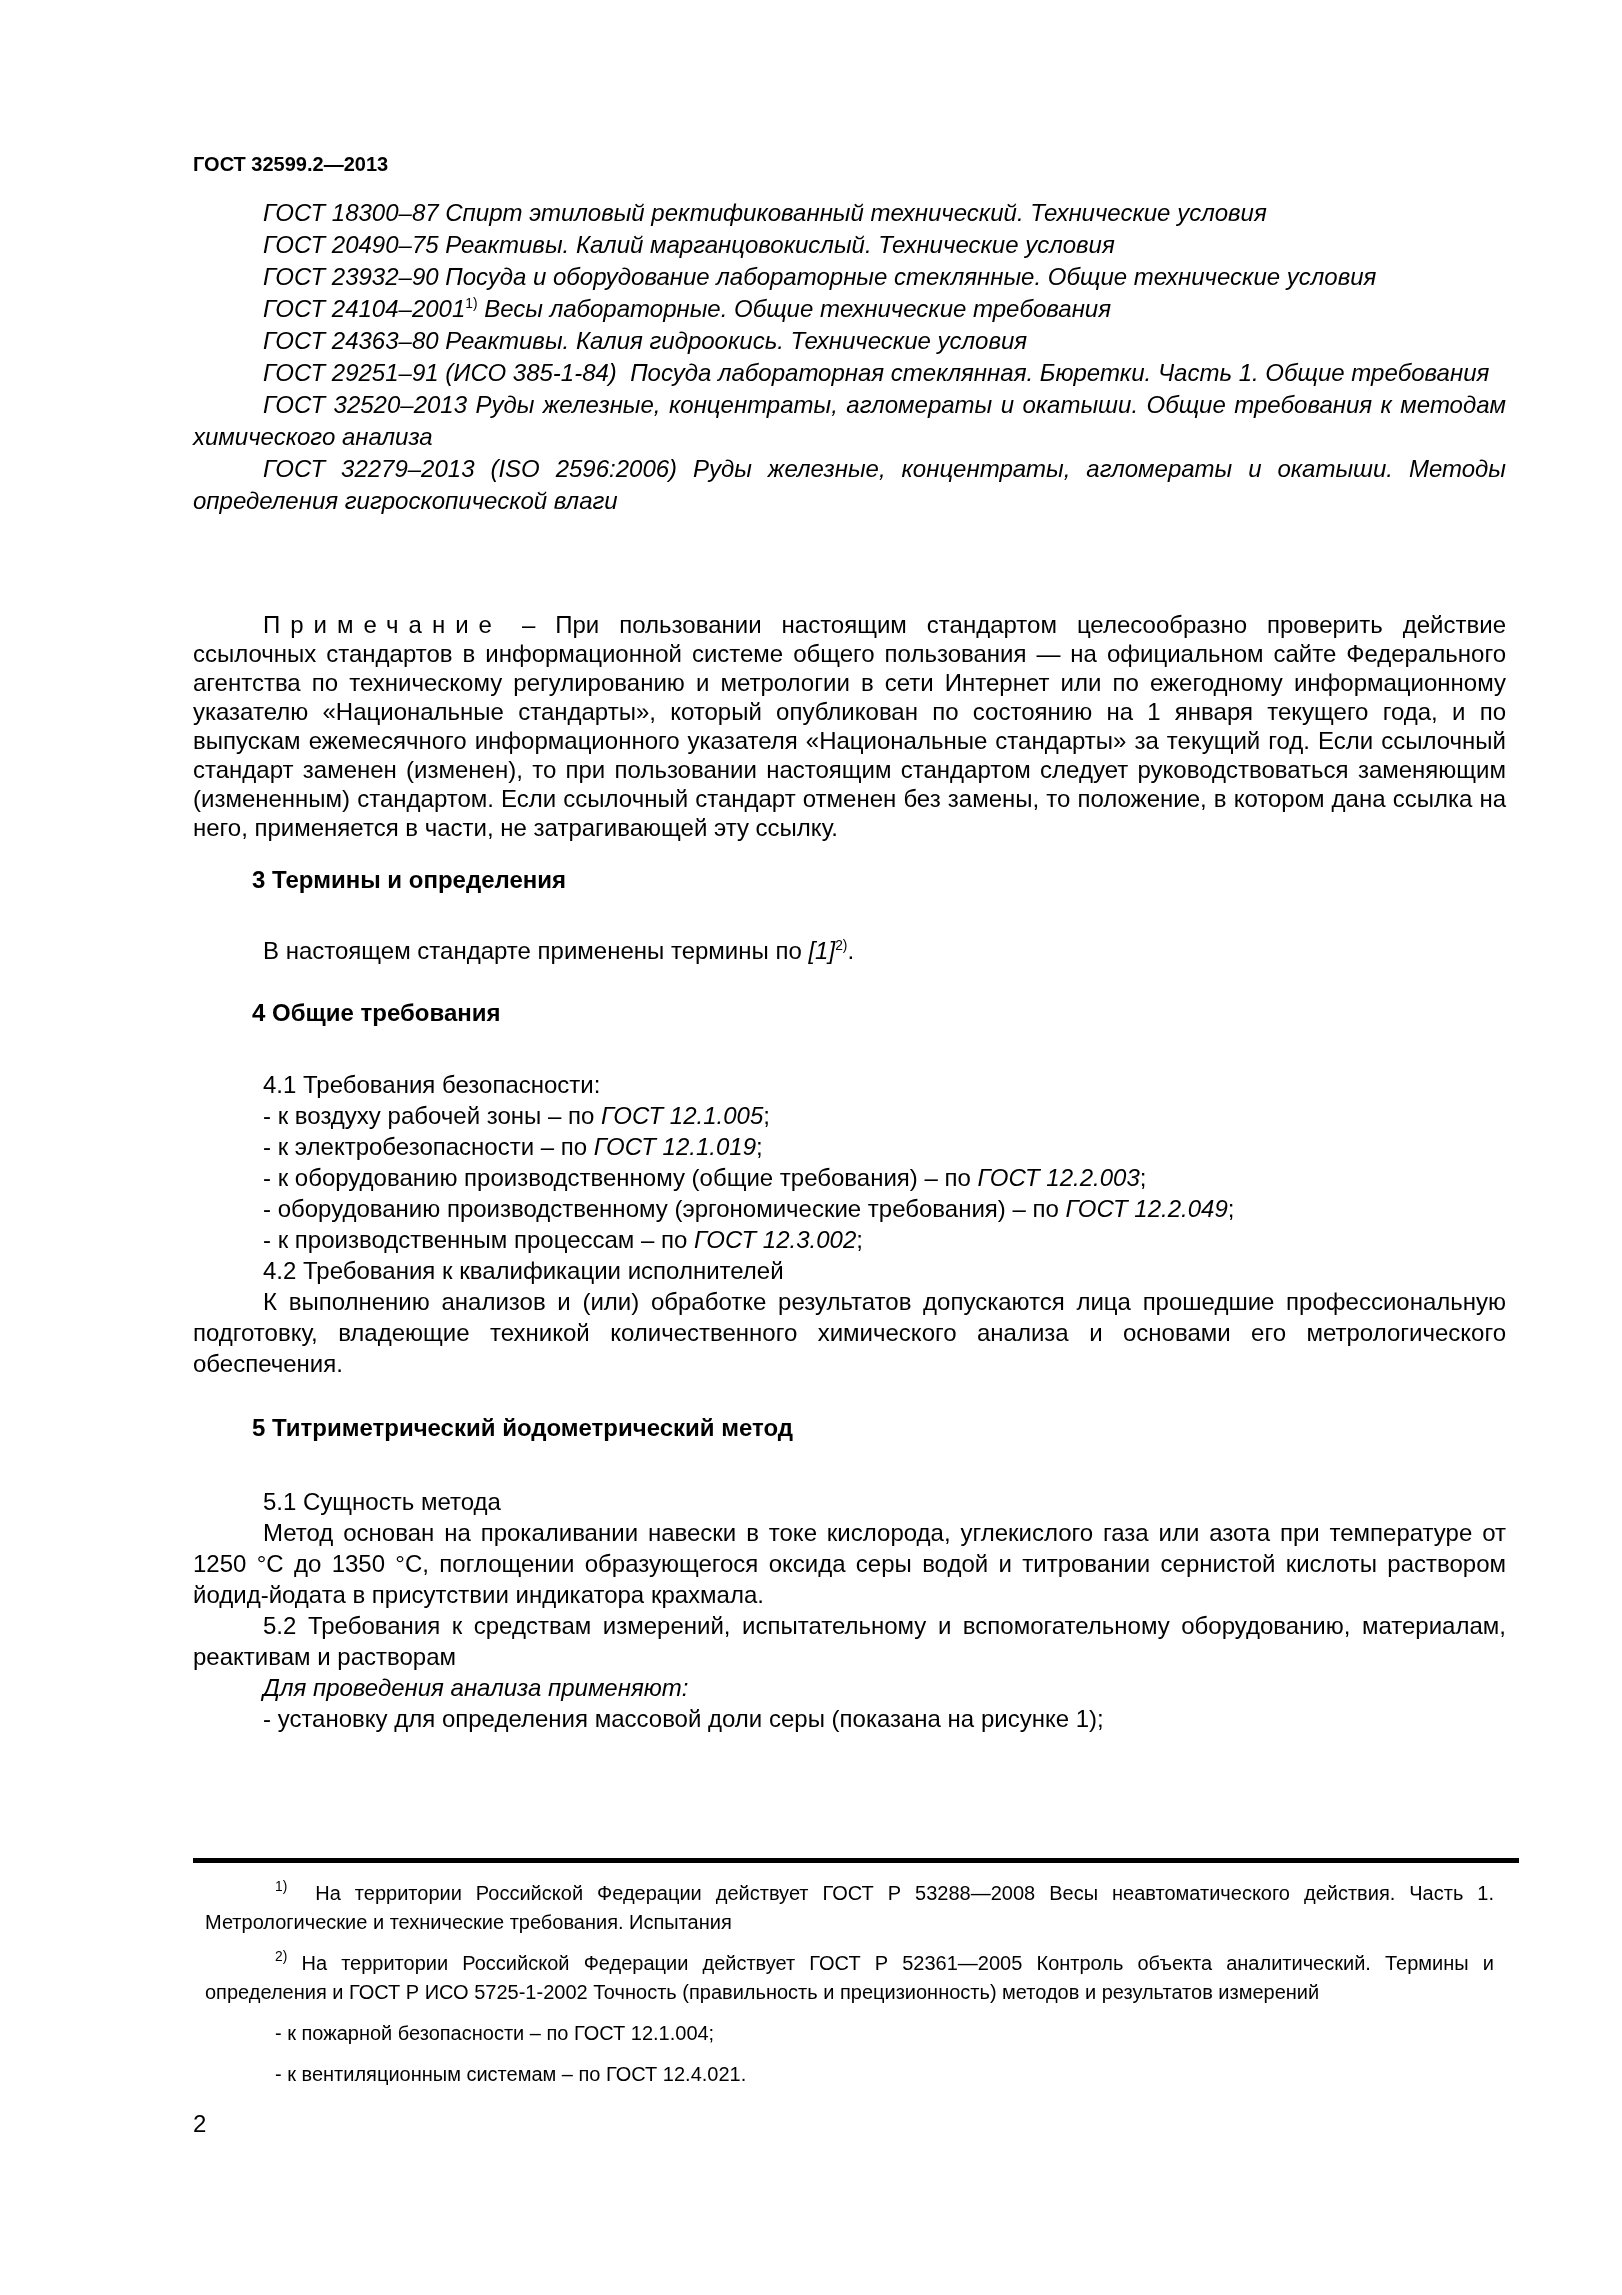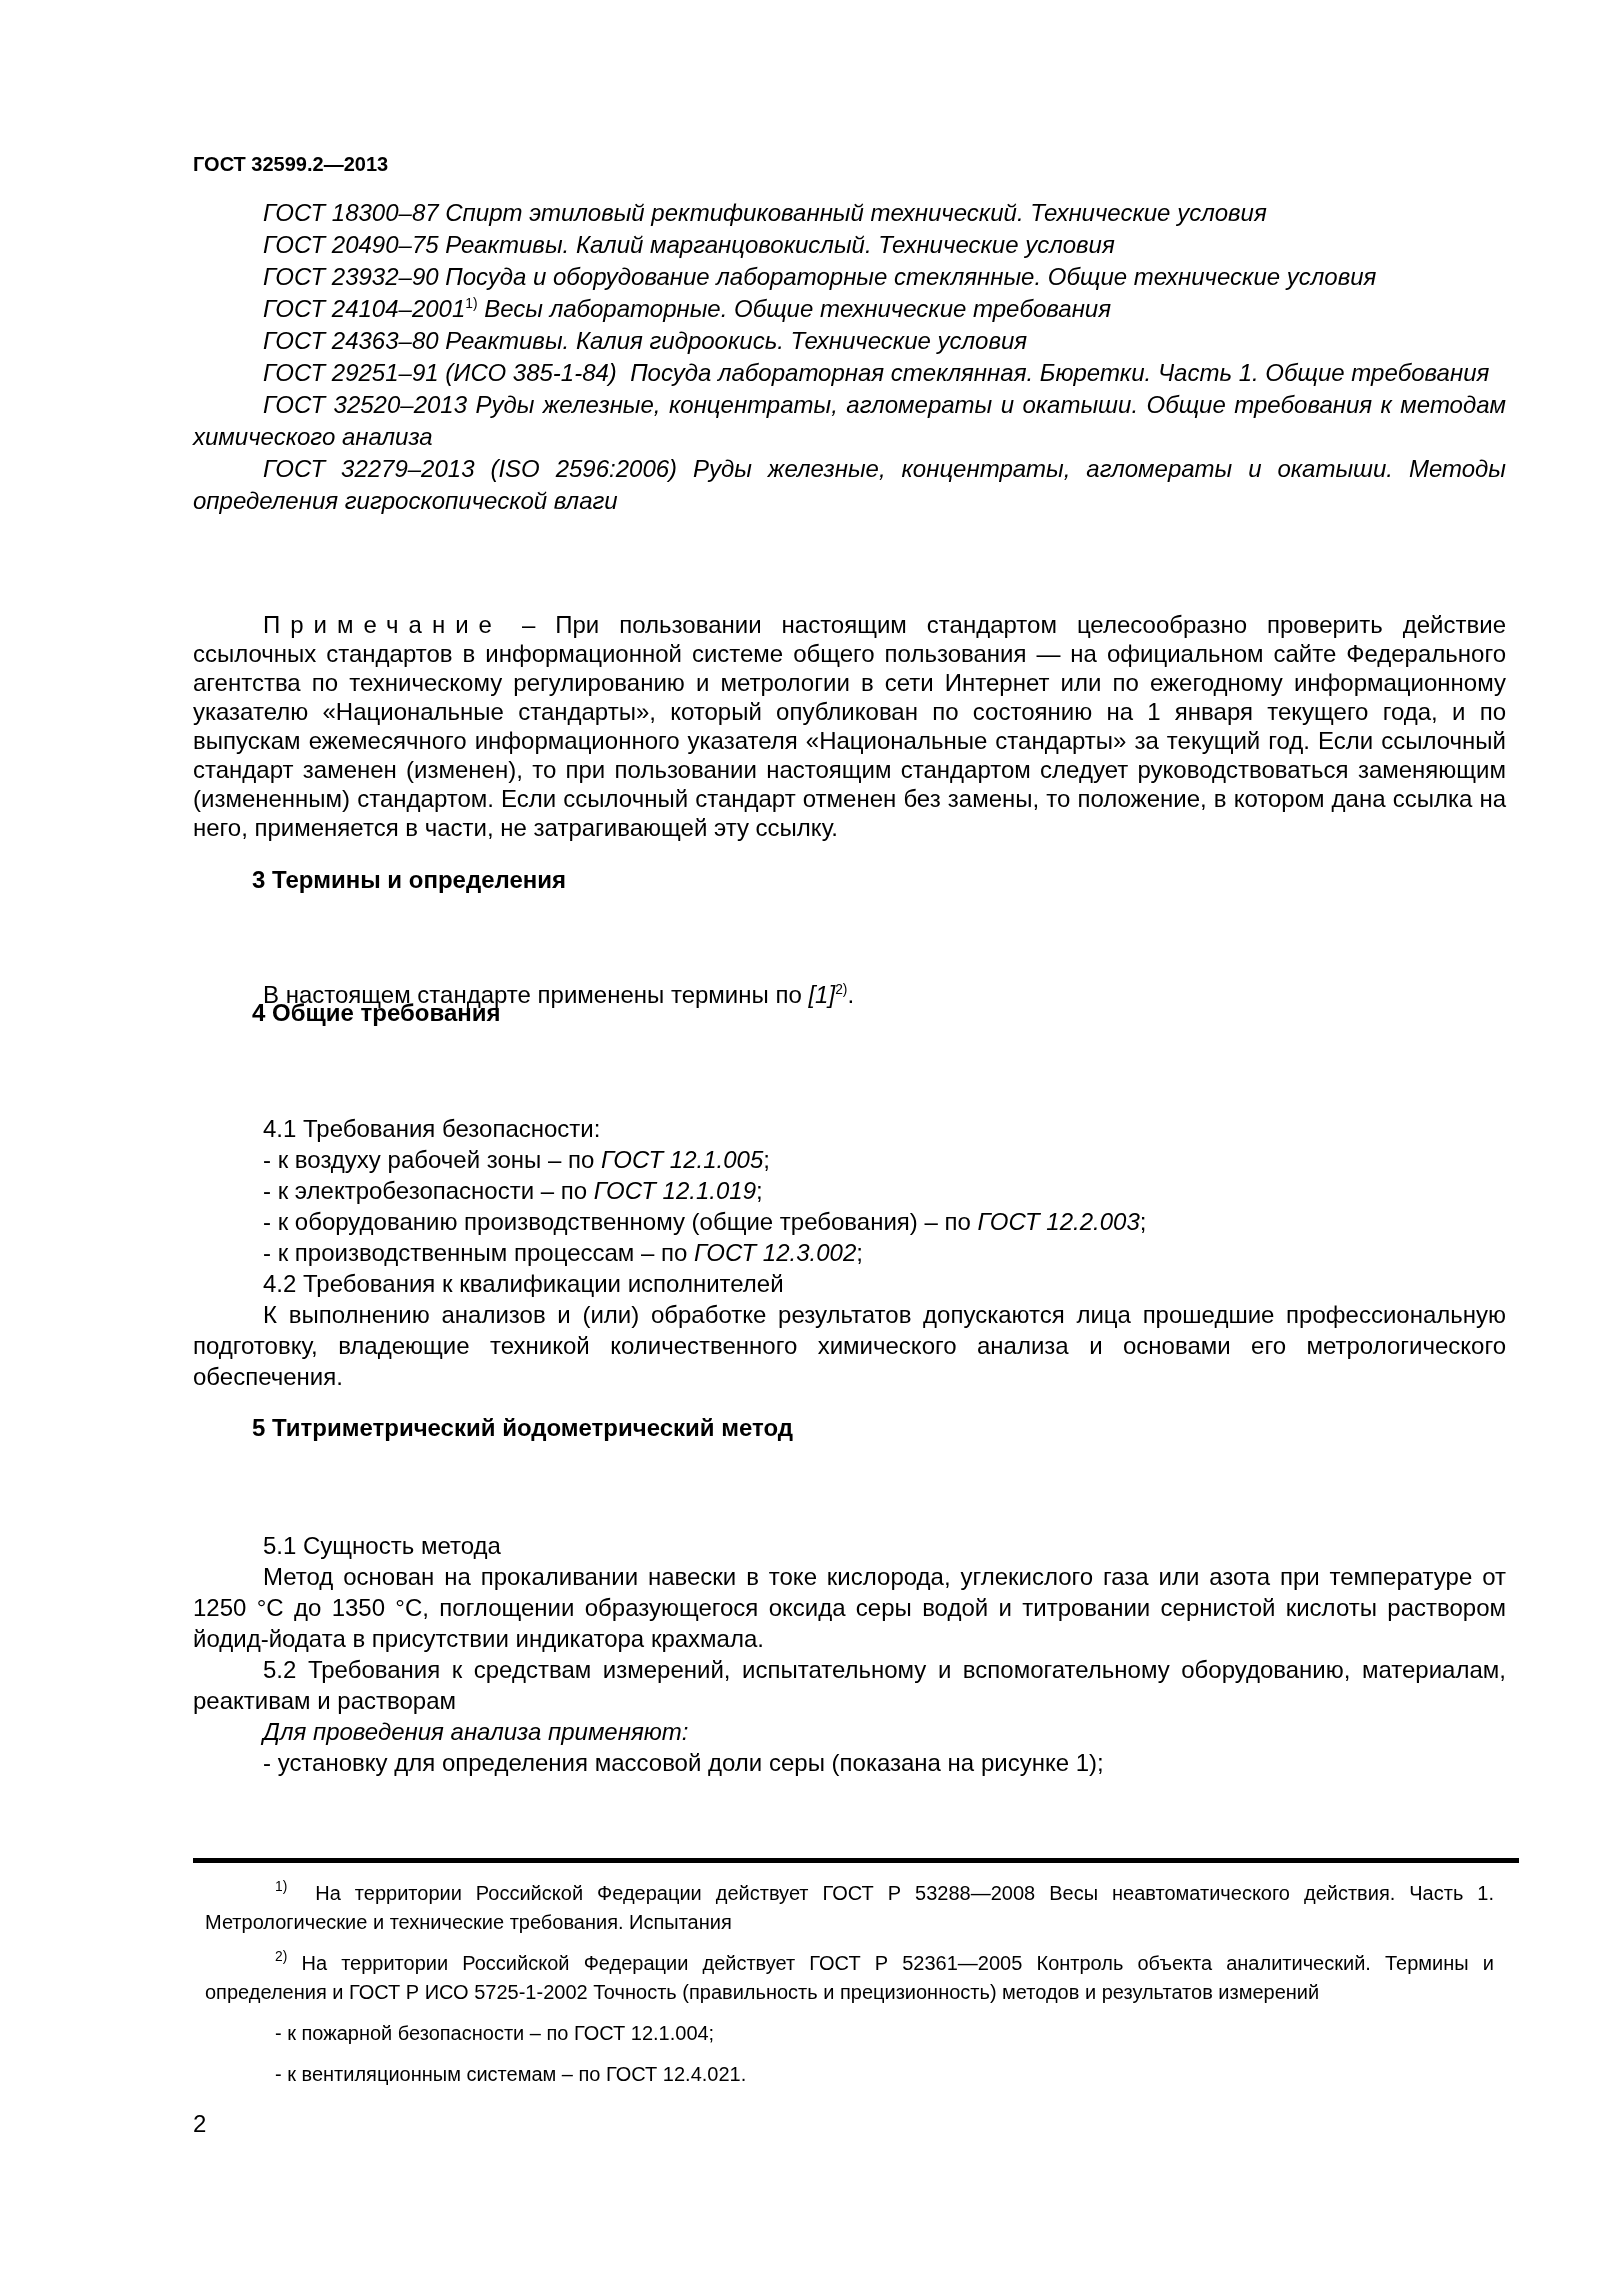--- a/index.html
+++ b/index.html
@@ -7,21 +7,21 @@
          font-family: "Liberation Sans", sans-serif; color: #000; }
   .page { position: absolute; left: 0; top: 0; width: 1623px; height: 2295px; background: #fff; }
   .col { position: absolute; left: 193px; width: 1313px; }
   .hdr { position: absolute; left: 193px; top: 153px; font-size: 20px; font-weight: bold; }
   .refs { top: 197px; font-size: 24px; line-height: 32px; font-style: italic; }
   .refs p { margin: 0; text-indent: 70px; text-align: justify; }
   .note { top: 610px; font-size: 24px; line-height: 29px; }
   .note p { margin: 0; text-indent: 70px; text-align: justify; }
   .spaced { letter-spacing: 10px; }
   .h2 { position: absolute; left: 252px; font-size: 24px; font-weight: bold; white-space: nowrap; }
-  .body { font-size: 24px; line-height: 31px; margin-top: 44px; }
+  .body { font-size: 24px; line-height: 31px; }
   .body p { margin: 0; text-align: justify; }
   .ind { padding-left: 70px; }
   .ti { text-indent: 70px; }
   .it { font-style: italic; }
   .b { font-weight: normal; }
   sup { font-size: 13.8px; line-height: 0; vertical-align: 9.2px; font-style: normal; }
   .rule { position: absolute; left: 193px; top: 1858px; width: 1326px; height: 4.6px; background: #000; }
   .fn { top: 1867px; font-size: 20px; line-height: 29px; }
   .fn p { margin: 12px; text-align: justify; }
   .pnum { position: absolute; left: 193px; top: 2110px; font-size: 24px; }
@@ -52,20 +52,21 @@
   <div class="col body" style="top:935px;">
     <p class="ind"><span>В настоящем стандарте применены термины по </span><span class="it">[1]</span><sup>2)</sup><span>.</span></p>
   </div>
 
   <div class="h2" style="top:999px;">4 Общие требования</div>
   <div class="col body" style="top:1069px;">
     <p class="ind">4.1 Требования безопасности:</p>
     <p class="ind"><span>- к воздуху рабочей зоны – по </span><span class="it">ГОСТ 12.1.005</span><span>;</span></p>
     <p class="ind"><span>- к электробезопасности – по </span><span class="it">ГОСТ 12.1.019</span><span>;</span></p>
     <p class="ind"><span>- к оборудованию производственному (общие требования) – по </span><span class="it">ГОСТ 12.2.003</span><span>;</span></p>
+    <p class="ind"><span>- оборудованию производственному (эргономические требования) – по </span><span class="it">ГОСТ 12.2.049</span><span>;</span></p>
     <p class="ind"><span>- к производственным процессам – по </span><span class="it">ГОСТ  12.3.002</span><span>;</span></p>
     <p class="ind">4.2 Требования к квалификации исполнителей</p>
     <p class="ti">К выполнению анализов и (или) обработке результатов допускаются лица прошедшие профессиональную подготовку, владеющие техникой количественного химического анализа и основами его метрологического обеспечения.</p>
   </div>
 
   <div class="h2" style="top:1414px;">5 Титриметрический йодометрический метод</div>
   <div class="col body" style="top:1486px;">
     <p class="ind b">5.1 Сущность метода</p>
     <p class="ti">Метод основан на прокаливании навески в токе кислорода, углекислого газа или азота при температуре от 1250 °С до 1350 °С, поглощении образующегося оксида серы водой и титровании сернистой кислоты раствором йодид-йодата в присутствии индикатора крахмала.</p>
     <p class="ti b">5.2 Требования к средствам измерений, испытательному и вспомогательному оборудованию, материалам, реактивам и растворам</p>

